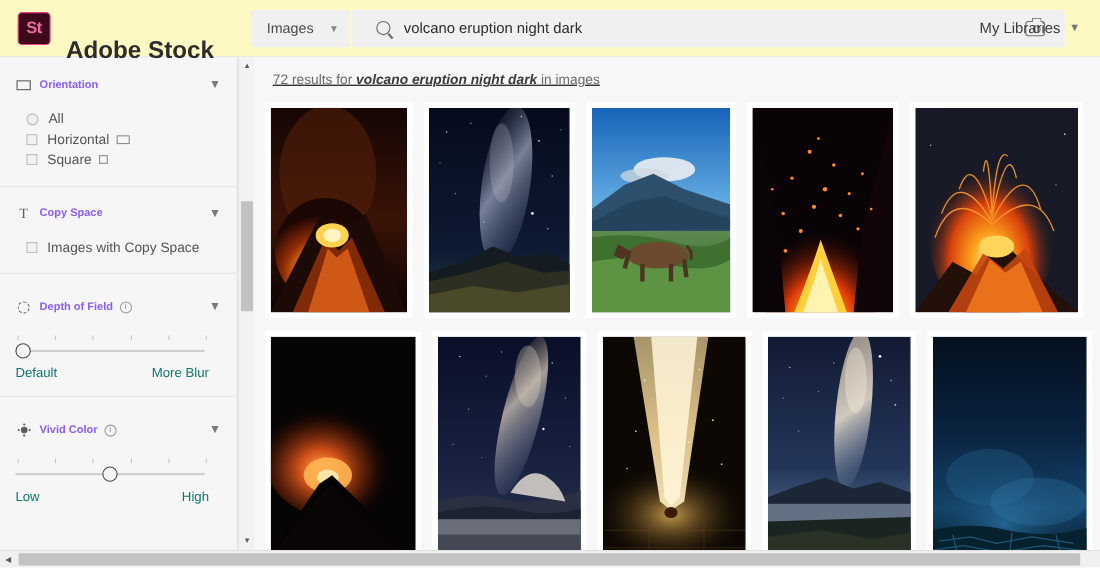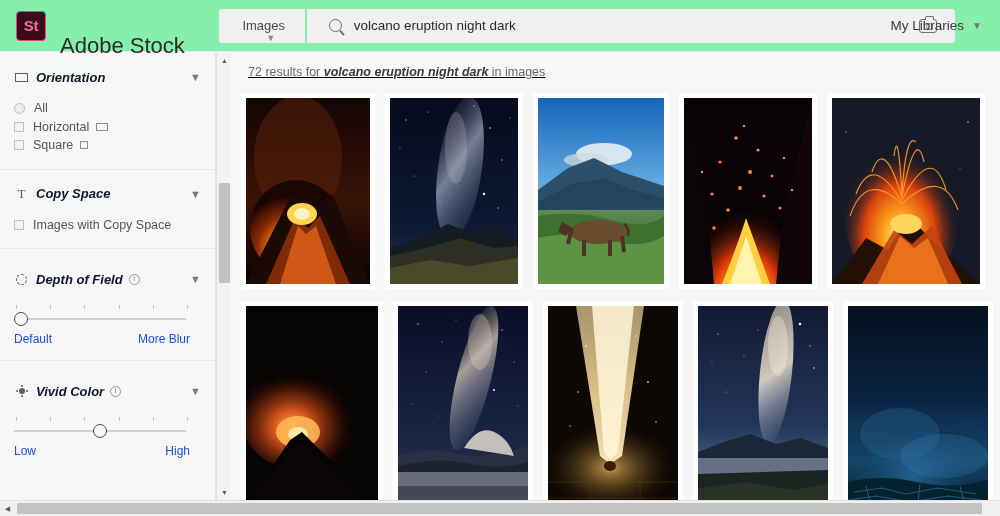--- a/index.html
+++ b/index.html
@@ -6,40 +6,40 @@
   html, body {
     width: 1000px; height: 516px;
     font-family: "Liberation Sans", sans-serif;
     background: #ffffff; overflow: hidden;
   }
   .app { width: 1000px; height: 516px; position: relative; background: #f7f7f7; }
 
   
   .header {
     position: absolute; top: 0; left: 0; width: 1000px; height: 52px;
-    background: #86efac; border-bottom: 1px solid #e8e8e8;
+    background: #fef9c3; border-bottom: 1px solid #e8e8e8;
     display: flex; align-items: center;
   }
   .logo-wrap { display: flex; align-items: center; margin-left: 16px; }
   .logo-mark {
     width: 30px; height: 30px; border-radius: 4px;
     background: #3d0a1b; border: 1.5px solid #e2427d;
     display: flex; align-items: center; justify-content: center;
     color: #f06ba0; font-size: 15px; font-weight: bold; letter-spacing: -0.3px;
   }
-  .logo-text { margin-left: 14px; font-size: 22px; color: #2c2c2c; font-weight: 400; margin-top: 40px; }
+  .logo-text { margin-left: 14px; font-size: 22px; color: #2c2c2c; font-weight: 700; margin-top: 40px; }
 
   .search-shell {
     display: flex; align-items: center; margin-left: 34px;
     height: 34px;
   }
   .cat-select {
     height: 34px; min-width: 86px; background: #f0f0f0; border-radius: 3px 0 0 3px;
-    display: flex; align-items: center; justify-content: flex-end;
-    padding: 0 10px 0 14px; font-size: 13px; color: #4b4b4b; cursor: pointer; flex-direction: column;
+    display: flex; align-items: center; justify-content: space-between;
+    padding: 0 10px 0 14px; font-size: 13px; color: #4b4b4b; cursor: pointer;
   }
   .cat-select .chev { margin-left: 14px; font-size: 9px; color: #888; }
   .search-box {
     height: 34px; width: 648px; background: #f0f0f0; border-radius: 0 3px 3px 0;
     margin-left: 2px; display: flex; align-items: center; position: relative;
   }
   .mag {
     width: 13px; height: 13px; border: 1.6px solid #6b6b6b; border-radius: 50%;
     margin-left: 22px; position: relative; flex: none;
   }
@@ -79,31 +79,31 @@
   .sidebar {
     position: absolute; top: 53px; left: 0; width: 216px; height: 447px;
     background: #f6f6f6; border-right: 1px solid #e3e3e3; overflow: hidden;
   }
   .filter-sec { padding: 12px 0 14px 0; border-bottom: 1px solid #e6e6e6; }
   .filter-sec.nb { border-bottom: none; }
   .sec-head {
     display: flex; align-items: center; padding: 0 14px; height: 24px; cursor: pointer;
   }
   .sec-ico { width: 15px; display: flex; align-items: center; justify-content: center; margin-right: 7px; flex: none; }
-  .sec-title { font-size: 13px; color: #0f172a; font-weight: bold; font-style: italic; }
+  .sec-title { font-size: 10px; color: #8b5cf6; font-weight: bold; }
   .info-i {
     width: 11px; height: 11px; border: 1px solid #9a9a9a; border-radius: 50%;
     font-size: 8px; color: #8a8a8a; display: flex; align-items: center;
     justify-content: center; margin-left: 6px; line-height: 1; cursor: pointer;
   }
   .sec-chev { margin-left: auto; font-size: 11px; color: #7a7a7a; }
 
   .opt-list { margin-top: 10px; }
   .opt {
-    display: flex; align-items: center; height: 18.5px; padding: 0 14px;
+    display: flex; align-items: center; height: 18.5px; padding: 0 24px;
     font-size: 12.5px; color: #555; cursor: pointer;
   }
   .radio {
     width: 11px; height: 11px; border: 1px solid #bdbdbd; border-radius: 50%;
     background: #eee; margin-right: 9px; flex: none;
   }
   .cbox {
     width: 10px; height: 10px; border: 1px solid #bfbfbf; background: #f2f2f2;
     margin-right: 9px; flex: none; position: relative;
   }
@@ -121,21 +121,21 @@
   .ticks { display: flex; justify-content: space-between; width: 172px; margin: 0 0 3px 2px; }
   .ticks span { width: 1px; height: 4px; background: #c4c4c4; }
   .track { position: relative; width: 172px; height: 14px; }
   .track .line { position: absolute; top: 6px; left: 0; width: 172px; height: 1.5px; background: #cfcfcf; }
   .knob {
     position: absolute; top: 0; width: 14px; height: 14px; border-radius: 50%;
     border: 1.6px solid #4a4a4a; background: #f6f6f6; cursor: pointer;
   }
   .slabels {
     display: flex; justify-content: space-between; width: 176px;
-    margin-top: 6px; font-size: 12px; color: #1d4ed8;
+    margin-top: 6px; font-size: 12px; color: #0f766e;
   }
 
   
   .vscroll {
     position: absolute; top: 53px; left: 216px; width: 15px; height: 447px;
     background: #f2f2f2; border-left: 1px solid #e0e0e0;
   }
   .vs-arrow {
     position: absolute; left: 0; width: 15px; height: 15px;
     display: flex; align-items: center; justify-content: center;

